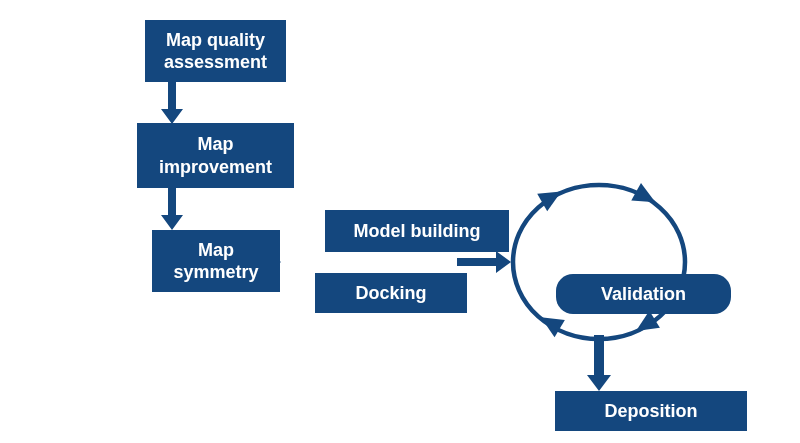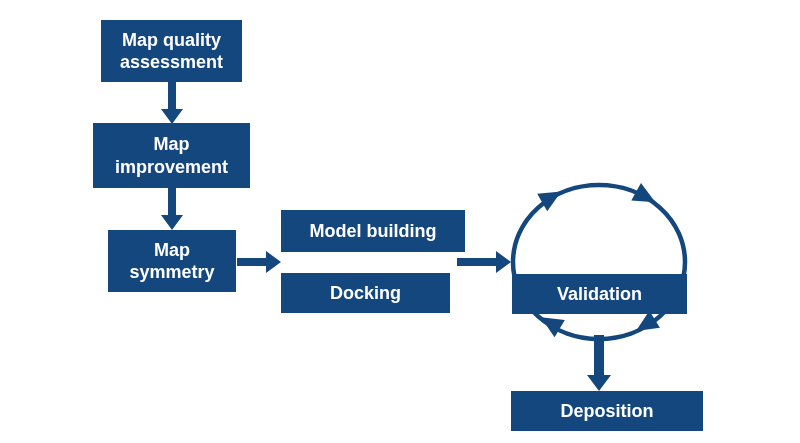--- a/index.html
+++ b/index.html
@@ -31,28 +31,29 @@
     background: var(--accent);
     color: var(--box-text);
     display: flex;
     align-items: center;
     justify-content: center;
     text-align: center;
     font-weight: 700;
     font-size: 18px;
     line-height: 1.25;
     white-space: pre-line;
+    margin-left: 44px;
   }
   .box-map-quality     { left: 101px; top:  20px; width: 141px; height: 62px; }
   .box-map-improvement { left:  93px; top: 123px; width: 157px; height: 65px; }
   .box-map-symmetry    { left: 108px; top: 230px; width: 128px; height: 62px; }
   .box-model-building  { left: 281px; top: 210px; width: 184px; height: 42px; }
-  .box-docking         { left: 281px; top: 273px; width: 169px; height: 40px; }
+  .box-docking         { left: 271px; top: 273px; width: 152px; height: 40px; }
   .box-refinement      { left: 512px; top: 211px; width: 175px; height: 42px; }
-  .box-validation      { left: 512px; top: 274px; width: 175px; height: 40px; }
+  .box-validation      { left: 512px; top: 274px; width: 175px; height: 40px; border-radius: 17px; }
   .box-deposition      { left: 511px; top: 391px; width: 192px; height: 40px; }
 </style>
 </head>
 <body>
 
 <div class="canvas">
 
   <svg class="connectors" viewBox="0 0 800 443" xmlns="http://www.w3.org/2000/svg">
 
     <ellipse class="stroke-accent" cx="599" cy="262" rx="86" ry="77"></ellipse>

